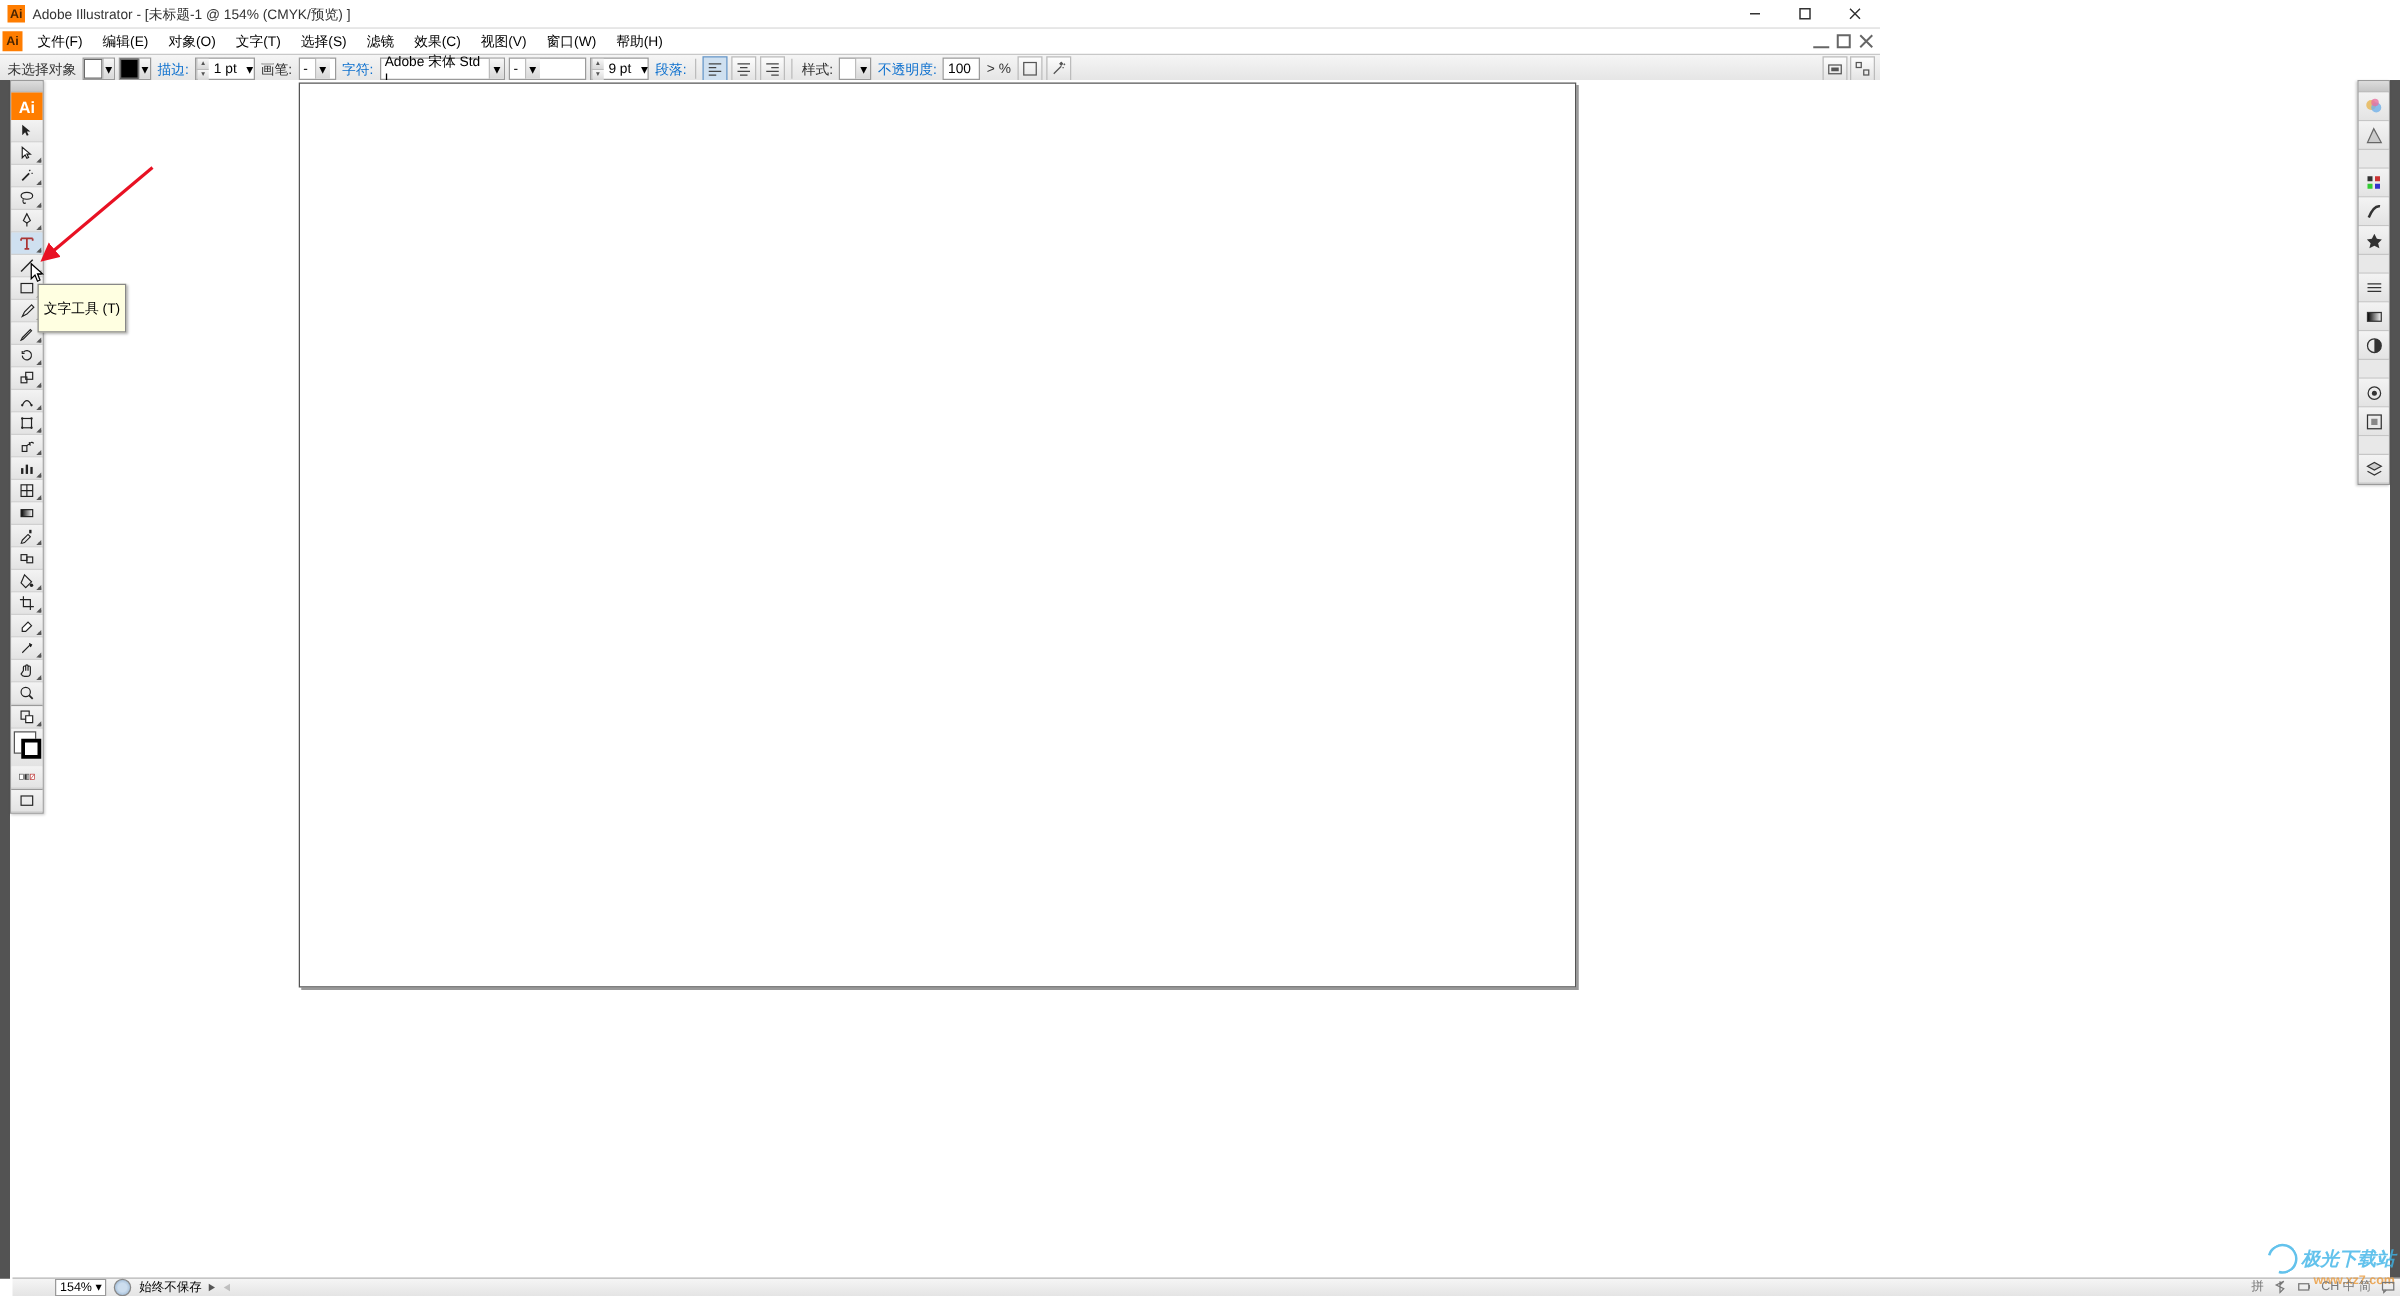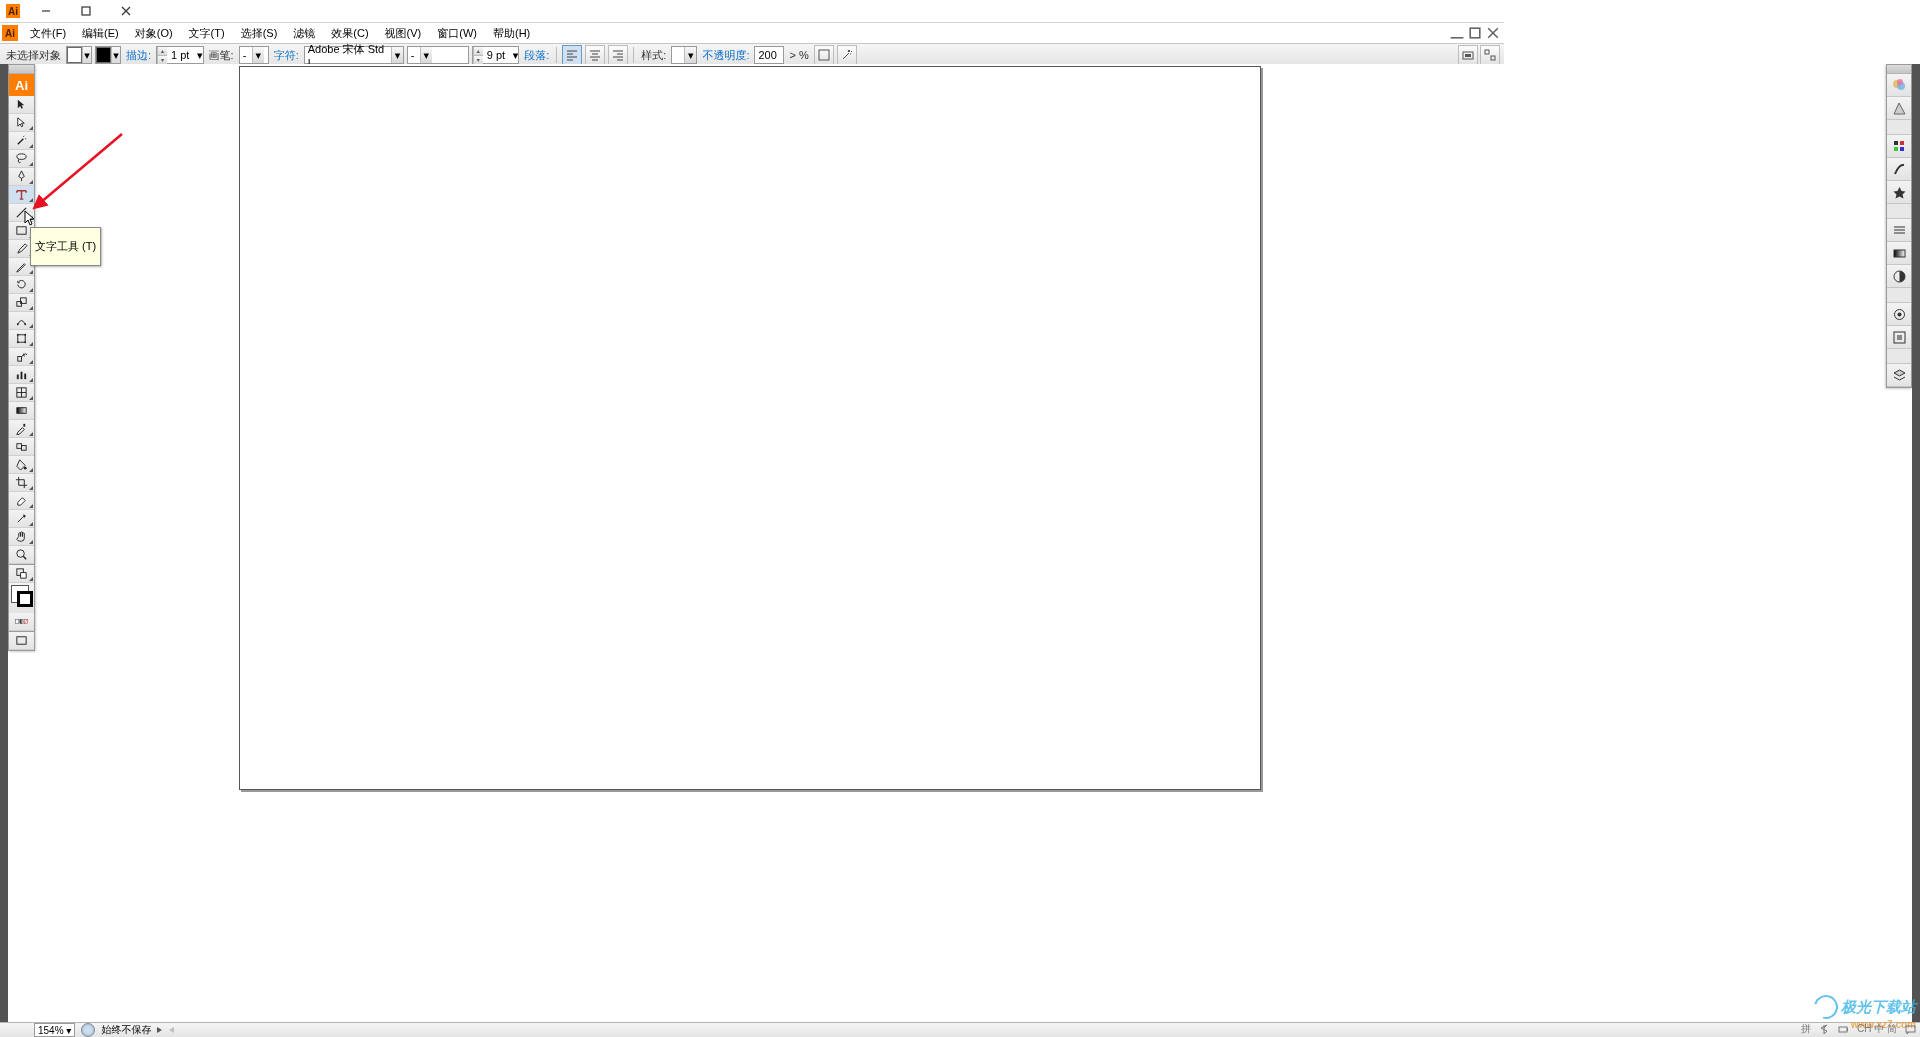--- a/index.html
+++ b/index.html
@@ -46,39 +46,40 @@
 .tooltip{position:absolute;background:#ffffe1;border:1px solid #888;padding:11px 4px;font-size:11px;white-space:nowrap;box-shadow:1px 1px 2px rgba(0,0,0,.3)}
 .arrow{position:absolute;pointer-events:none}
 .panel-outer{position:absolute;top:64px;right:0;bottom:14px;width:8px;background:#535353}
 .panels{position:absolute;right:8px;top:64px;width:24px;background:#e8e8e8;border:1px solid #9a9a9a;box-shadow:-1px 1px 2px rgba(0,0,0,.2)}
 .panels .hdr{height:8px;background:linear-gradient(#dcdcdc,#c6c6c6);border-bottom:1px solid #b3b3b3}
 .panels .pb{height:22px;border-bottom:1px solid #c6c6c6;display:flex;align-items:center;justify-content:center;background:linear-gradient(#f3f3f3,#e3e3e3)}
 .panels .pb svg{width:15px;height:15px}
 .panels .gap{height:14px;background:#e8e8e8;border-bottom:1px solid #c6c6c6}
 .canvas-area{position:absolute;left:34px;right:34px;top:64px;bottom:14px;background:#fff;overflow:hidden}
 .artboard{position:absolute;left:205px;top:2px;width:1020px;height:722px;background:#fff;border:1px solid #555;box-shadow:2px 2px 0 #999}
-.statusbar{position:absolute;bottom:0;left:0;right:0;height:14px;background:linear-gradient(#f5f5f5,#e4e4e4);border-top:1px solid #b3b3b3;display:flex;align-items:center;font-size:10px;padding-left:34px;gap:6px}
+.statusbar{position:absolute;bottom:0;left:10px;right:0;height:14px;background:linear-gradient(#f5f5f5,#e4e4e4);border-top:1px solid #b3b3b3;display:flex;align-items:center;font-size:10px;padding-left:34px;gap:6px}
 .statusbar .combo{height:12px;border:1px solid #9a9a9a;background:#fff;display:flex;align-items:center;padding:0 3px}
 .statusbar .globe{width:12px;height:12px;border-radius:50%;border:1px solid #888;background:radial-gradient(#cde 40%,#8ac)}
 .statusbar .play{display:flex;align-items:center;gap:2px}
 .statusbar .tri{width:0;height:0;border-top:3px solid transparent;border-bottom:3px solid transparent}
 .statusbar .tri.r{border-left:5px solid #555}
 .statusbar .tri.l{border-right:5px solid #555}
 .watermark{position:absolute;right:4px;bottom:18px;color:#3db4e8;font-style:italic;font-weight:bold;font-size:15px;opacity:.8;display:flex;align-items:center;gap:3px}
 .watermark .g{width:20px;height:20px;border:2px solid #3db4e8;border-radius:50%;border-left-color:transparent;transform:rotate(-30deg)}
 .watermark .sub{position:absolute;right:0;bottom:-11px;font-size:10px;color:#eb9a3a;font-style:normal;font-weight:bold}
 .tray{position:absolute;right:4px;bottom:1px;display:flex;gap:8px;align-items:center;color:#777;font-size:10px}
 .tray svg{width:11px;height:11px}
 .cursor{position:absolute}
 </style>
 </head>
 <body>
 
 <div class="titlebar">
   <div class="ai-icon">Ai</div>
+  <div class="title">Adobe Illustrator - [未标题-1 @ 154% (CMYK/预览) ]</div>
   <div class="winbtn">
       <svg viewBox="0 0 10 10">
         <path d="M1 5h8" stroke="#333" stroke-width="1.2"></path>
       </svg>
     </div>
   <div class="winbtn">
       <svg viewBox="0 0 10 10">
         <rect x="1" y="1" width="8" height="8" fill="none" stroke="#333" stroke-width="1.2"></rect>
       </svg>
     </div>
@@ -178,21 +179,21 @@
       </svg>
     </div>
   <div class="sep"></div>
   <span class="lbl">样式:</span>
   <div class="combo" style="width:24px">
       <span class="v"></span>
       <span class="dd">▾</span>
     </div>
   <span class="link">不透明度:</span>
   <div class="combo" style="width:28px">
-      <span class="v">200</span>
+      <span class="v">100</span>
     </div>
   <span class="lbl">&gt; %</span>
   <div class="abtn">
       <svg viewBox="0 0 12 12">
         <rect x="1" y="1" width="10" height="10" fill="none" stroke="#555"></rect>
       </svg>
     </div>
   <div class="abtn">
       <svg viewBox="0 0 12 12">
         <path d="M2 10l6-6M7 2l1-1l1 1l-1 1z" stroke="#555" fill="#555"></path>

